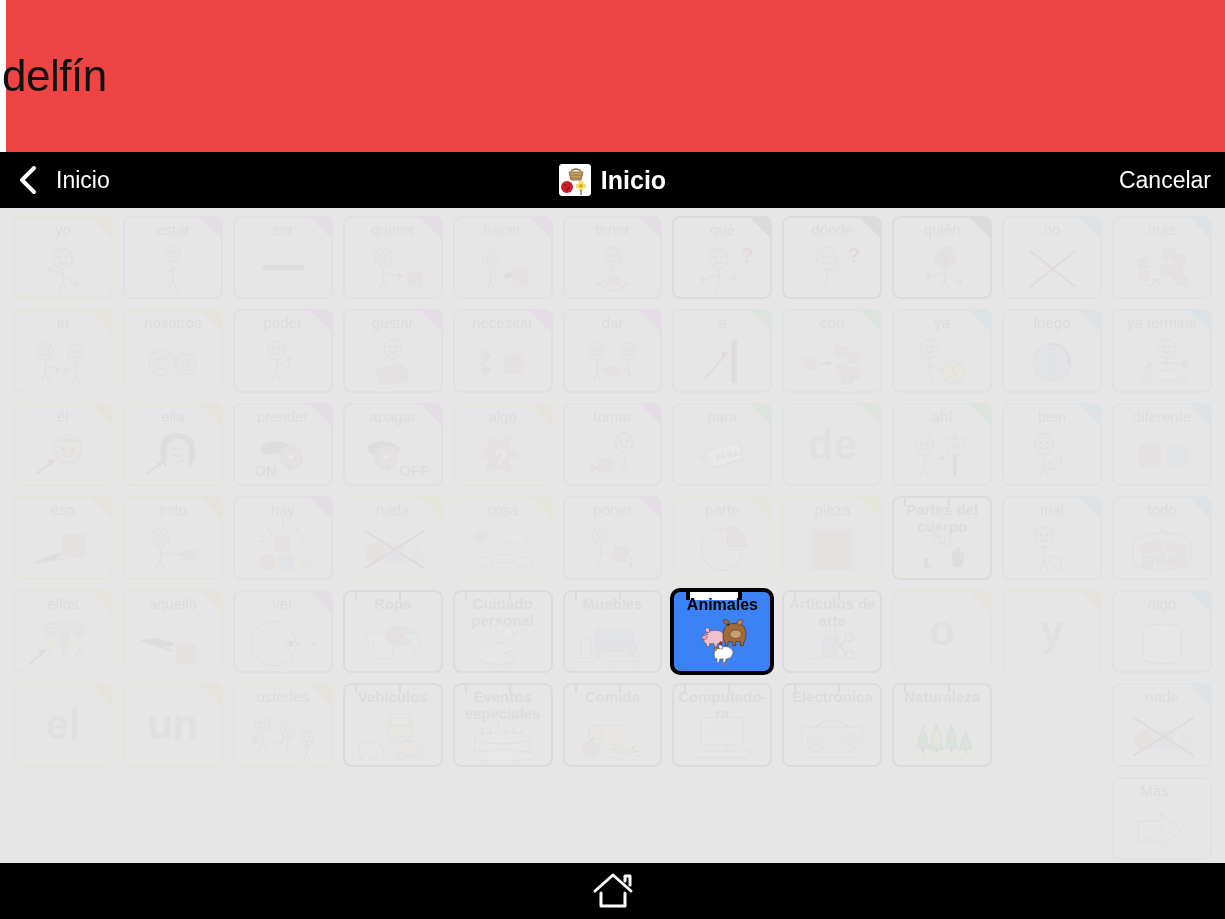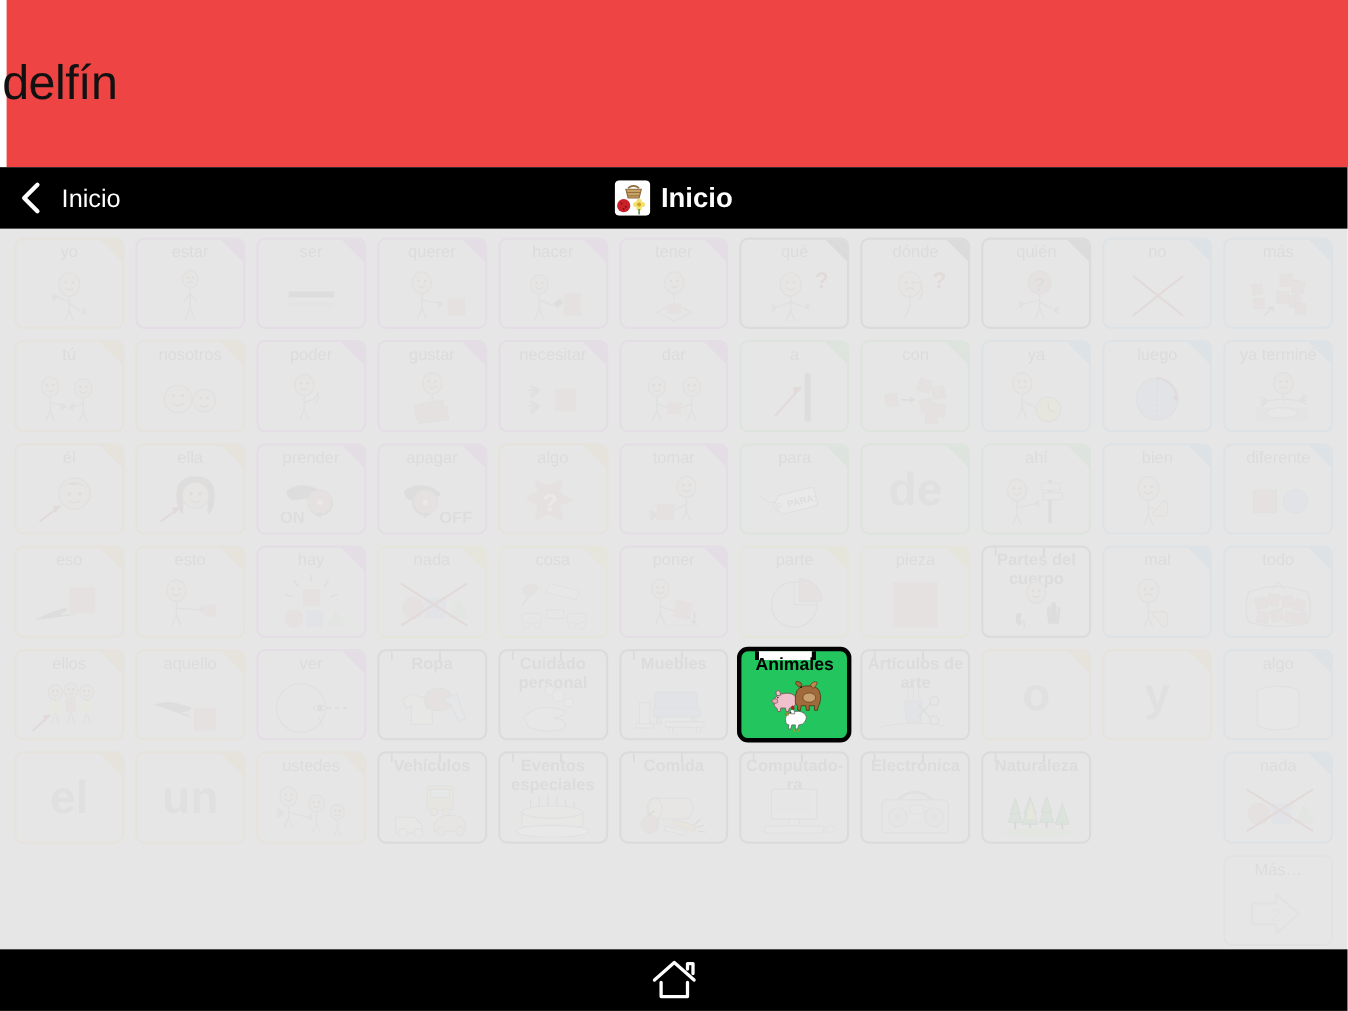--- a/index.html
+++ b/index.html
@@ -104,21 +104,21 @@
     display: flex; align-items: center; justify-content: center;
     font-size: 42px; font-weight: bold; color: #bdbdbd;
   }
   .art {
     position: absolute; left: 6px; right: 6px; top: 20px; bottom: 4px;
   }
   .art svg { width: 100%; height: 100%; display: block; }
 
   
   .tile.selected {
-    background: #22c55e;
+    background: #3b82f6;
     border: 4px solid #000000;
     border-radius: 10px;
     left: 1px; top: 1px; right: 1px; bottom: 1px;
   }
   .tile.selected::before {
     left: 12px; top: -12px; width: 48px; height: 16px;
     background: #ffffff; border: 4px solid #000; border-bottom: none;
     border-radius: 7px 7px 0 0;
   }
   .tile.selected > .tile-label {
@@ -176,20 +176,21 @@
           <circle cx="3" cy="0" r="2.4" fill="#f0e070"></circle>
           <circle cx="0" cy="3" r="2.4" fill="#f0e070"></circle>
           <circle cx="0" cy="0" r="1.8" fill="#d8a020"></circle>
           <path d="M0 4 v5" stroke="#4a7a30" stroke-width="1.2"></path>
         </g>
       </svg>
     </span>
     <span id="title-text">Inicio</span>
   </div>
 
+  <div id="cancel-button">Cancelar</div>
 </div>
 
 <div id="grid-area">
   <div id="grid">
       <div class="cell">
         <div class="tile word dim" style="--fold: #e8c9a0; --bd: #e8c9a0; border-color: rgb(232, 201, 160);">
           <div class="tile-label">yo</div>
           <div class="art">
             <svg viewBox="0 0 100 70" preserveAspectRatio="xMidYMid meet">
               <ellipse cx="50" cy="26" rx="12" ry="13.440000000000001" fill="#ece0d2" stroke="#b9b9b9" stroke-width="1.4"></ellipse>

